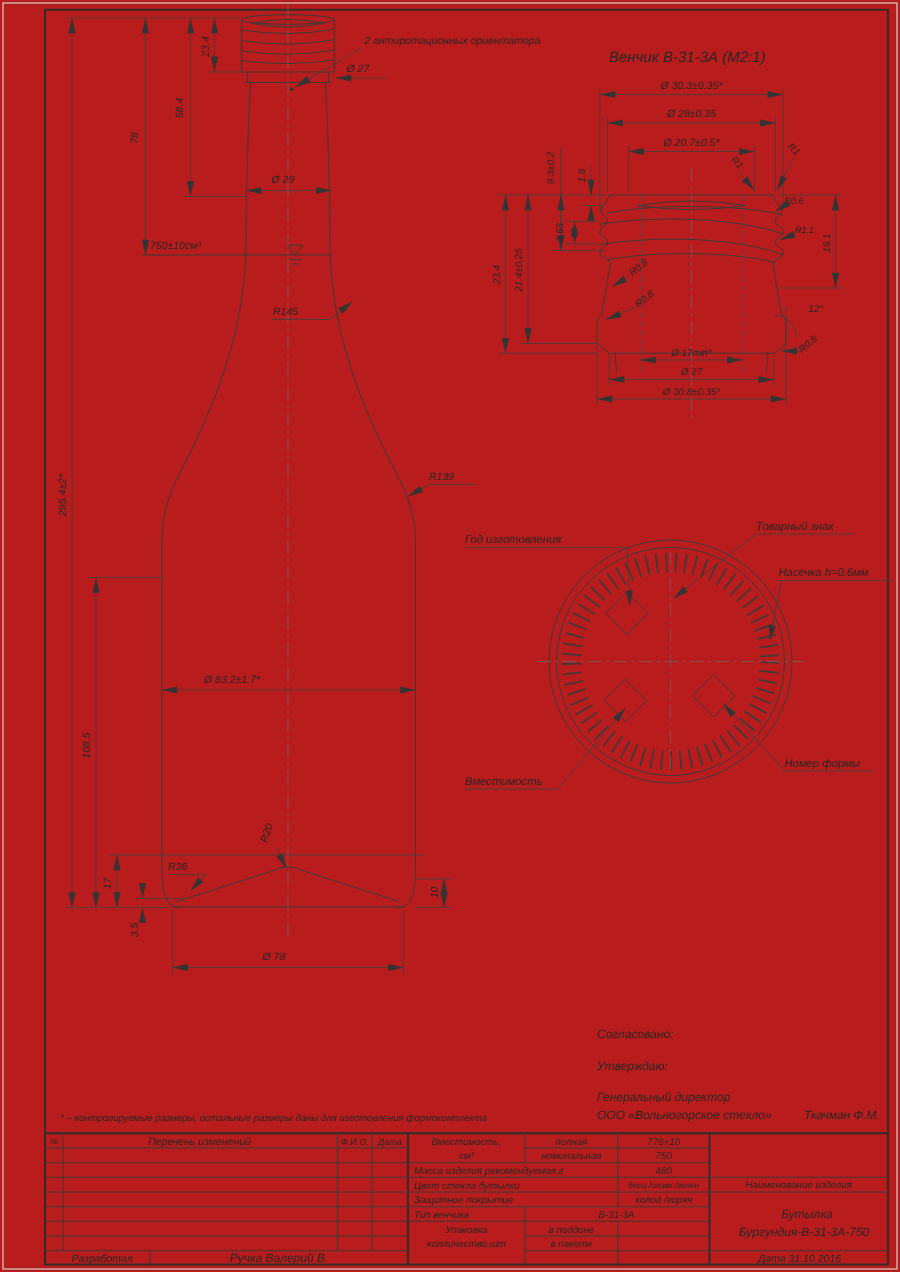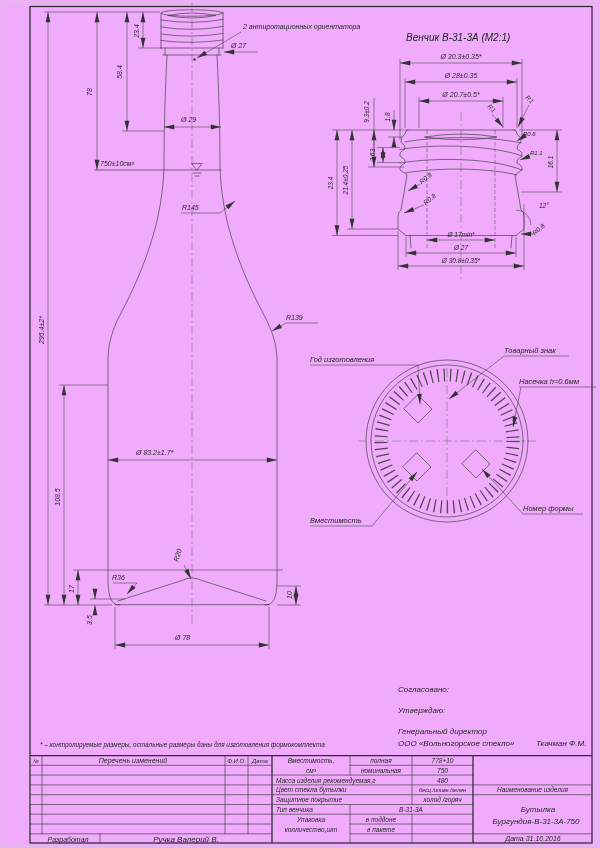--- a/index.html
+++ b/index.html
@@ -1,16 +1,16 @@
 <!DOCTYPE html>
 <html><head>
 <meta charset="utf-8">
 <style>
   html,body{margin:0;padding:0;background:#fff;}
-  .sheet{width:600px;height:848px;position:relative;background:#f0abfc;}
+  .sheet{width:600px;height:848px;position:relative;background:#b91c1c;}
   svg{display:block;}
   .ln{stroke:#3a3a3a;stroke-width:.65;fill:none;stroke-linecap:round;}
   .thk{stroke:#2c2c2c;stroke-width:1.25;fill:none;}
   .pg{stroke:#cfcfcf;stroke-width:.8;fill:none;}
   .cl{stroke:#6a6a6a;stroke-width:.5;fill:none;stroke-dasharray:9 3 2 3;}
   .dsh{stroke:#4a4a4a;stroke-width:.5;fill:none;stroke-dasharray:4 2;}
   .dim{stroke:#3f3f3f;stroke-width:.55;fill:none;}
   .tik{stroke:#3a3a3a;stroke-width:13;fill:none;stroke-dasharray:1.2 5.2;opacity:.9;}
   text{font-family:"Liberation Sans","DejaVu Sans",sans-serif;font-style:italic;fill:#262626;}
   .t5{font-size:5px;}.t55{font-size:5.5px;}.t6{font-size:6px;}.t64{font-size:6.4px;}

